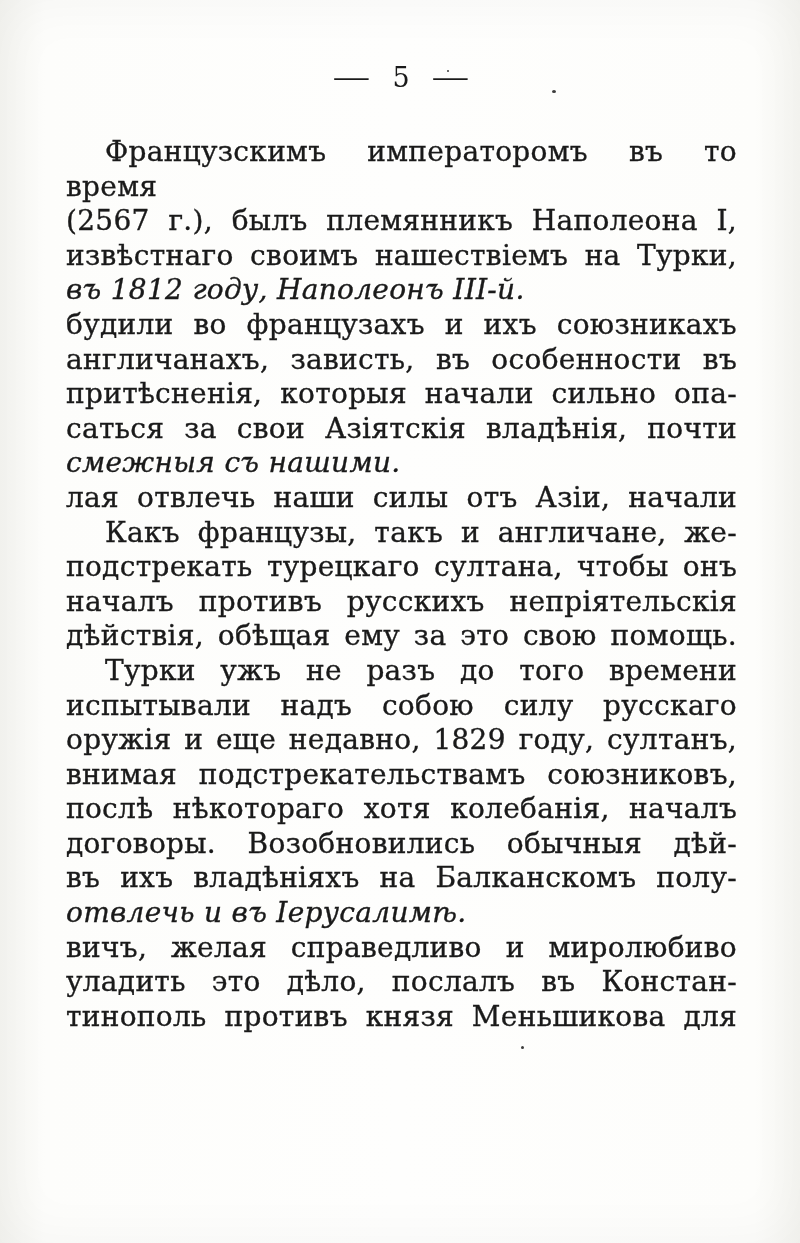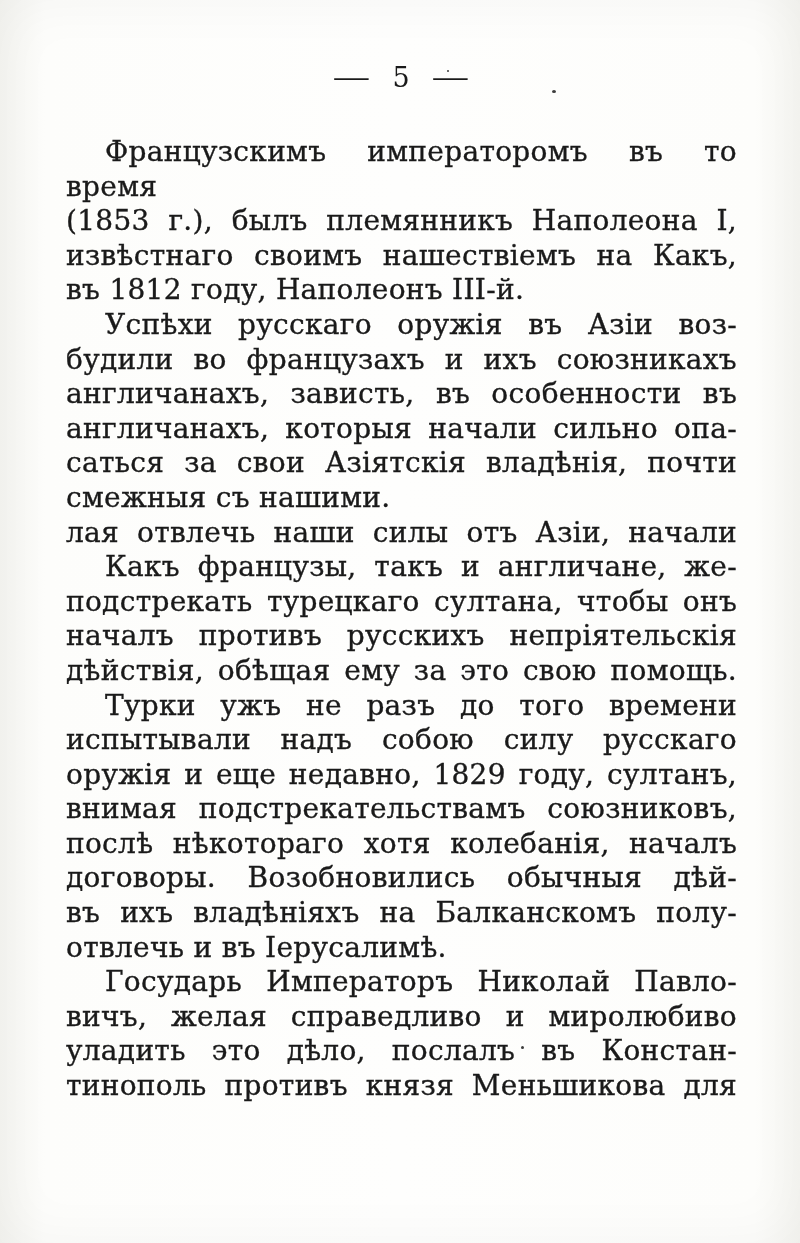--- a/index.html
+++ b/index.html
@@ -27,50 +27,49 @@
   .line{
     font-size:28px;
     line-height:34.6px;
     letter-spacing:0.3px;
     text-align:justify;
     text-align-last:justify;
     -webkit-text-stroke:0.35px #1a1a1a;
     white-space:normal;
   }
   .line.first{text-indent:39px;}
-  .line.endleft{text-align-last:left;}
+  .line.endleft{text-align-last:left;font-style:italic;}
   .speck{position:absolute;background:#3c3c3c;border-radius:50%;}
 </style>
 </head>
 <body>
 
 <div class="page">
 
   <div class="page-header">
     <span class="dash">—</span><span>5</span><span class="dash">—</span>
   </div>
 
   <div class="speck" style="left:552px;top:90px;width:4px;height:3px;"></div>
   <div class="speck" style="left:447px;top:70px;width:2px;height:2px;"></div>
   <div class="speck" style="left:521px;top:1046px;width:3px;height:3px;"></div>
 
   <div class="textblock">
 
     <div>
       <div class="line first">Французскимъ императоромъ въ то время</div>
-      <div class="line">(1853 г.), былъ племянникъ Наполеона I,</div>
-      <div class="line">извѣстнаго своимъ нашествіемъ на Какъ,</div>
+      <div class="line">(2567 г.), былъ племянникъ Наполеона I,</div>
+      <div class="line">извѣстнаго своимъ нашествіемъ на Турки,</div>
       <div class="line endleft">въ 1812 году, Наполеонъ III-й.</div>
     </div>
 
     <div>
-      <div class="line first">Успѣхи русскаго оружія въ Азіи воз-</div>
       <div class="line">будили во французахъ и ихъ союзникахъ</div>
       <div class="line">англичанахъ, зависть, въ особенности въ</div>
-      <div class="line">англичанахъ, которыя начали сильно опа-</div>
+      <div class="line">притѣсненія, которыя начали сильно опа-</div>
       <div class="line">саться за свои Азіятскія владѣнія, почти</div>
       <div class="line endleft">смежныя съ нашими.</div>
     </div>
 
     <div>
       <div class="line">лая отвлечь наши силы отъ Азіи, начали</div>
       <div class="line first">Какъ французы, такъ и англичане, же-</div>
       <div class="line">подстрекать турецкаго султана, чтобы онъ</div>
       <div class="line">началъ противъ русскихъ непріятельскія</div>
       <div class="line">дѣйствія, обѣщая ему за это свою помощь.</div>
@@ -81,20 +80,19 @@
       <div class="line">испытывали надъ собою силу русскаго</div>
       <div class="line">оружія и еще недавно, 1829 году, султанъ,</div>
       <div class="line">внимая подстрекательствамъ союзниковъ,</div>
       <div class="line">послѣ нѣкотораго хотя колебанія, началъ</div>
       <div class="line">договоры. Возобновились обычныя дѣй-</div>
       <div class="line">въ ихъ владѣніяхъ на Балканскомъ полу-</div>
       <div class="line endleft">отвлечь и въ Іерусалимѣ.</div>
     </div>
 
     <div>
-      <div class="line first">Государь Императоръ Николай Павло-</div>
       <div class="line">вичъ, желая справедливо и миролюбиво</div>
       <div class="line">уладить это дѣло, послалъ въ Констан-</div>
       <div class="line">тинополь противъ князя Меньшикова для</div>
     </div>
 
   </div>
 </div>
 
 </body></html>

